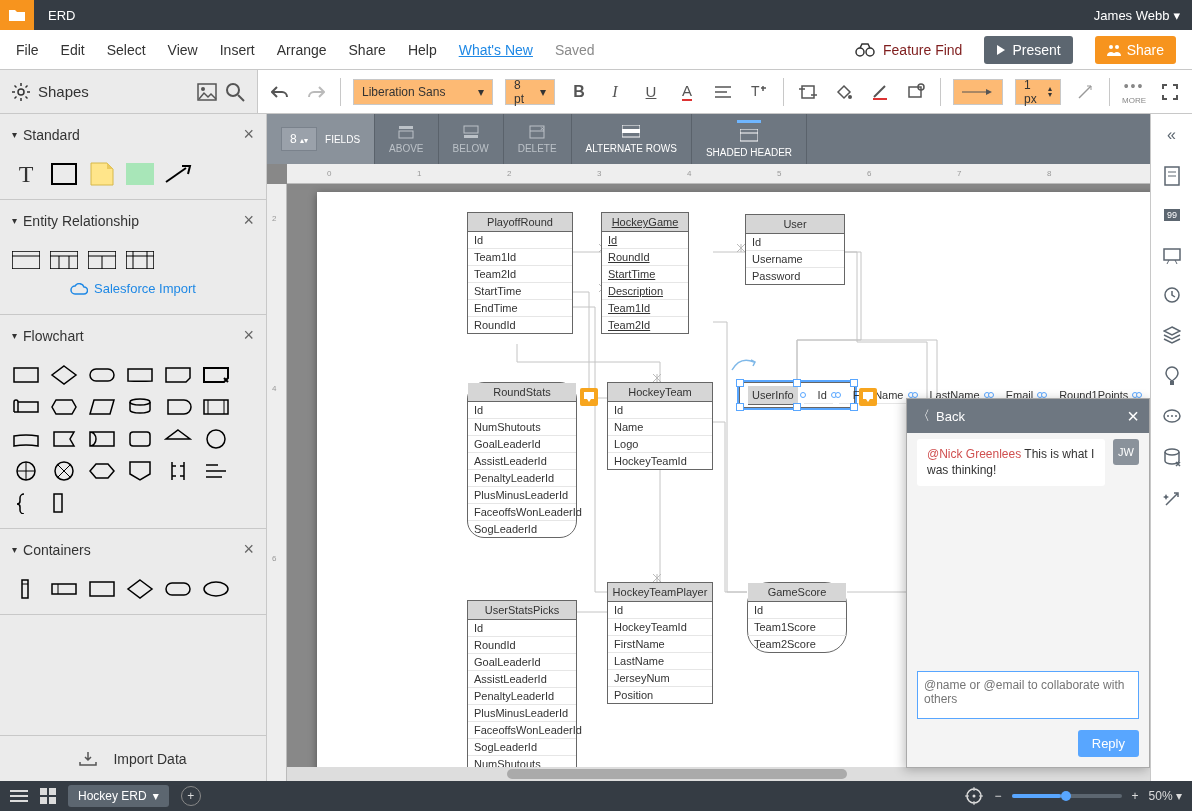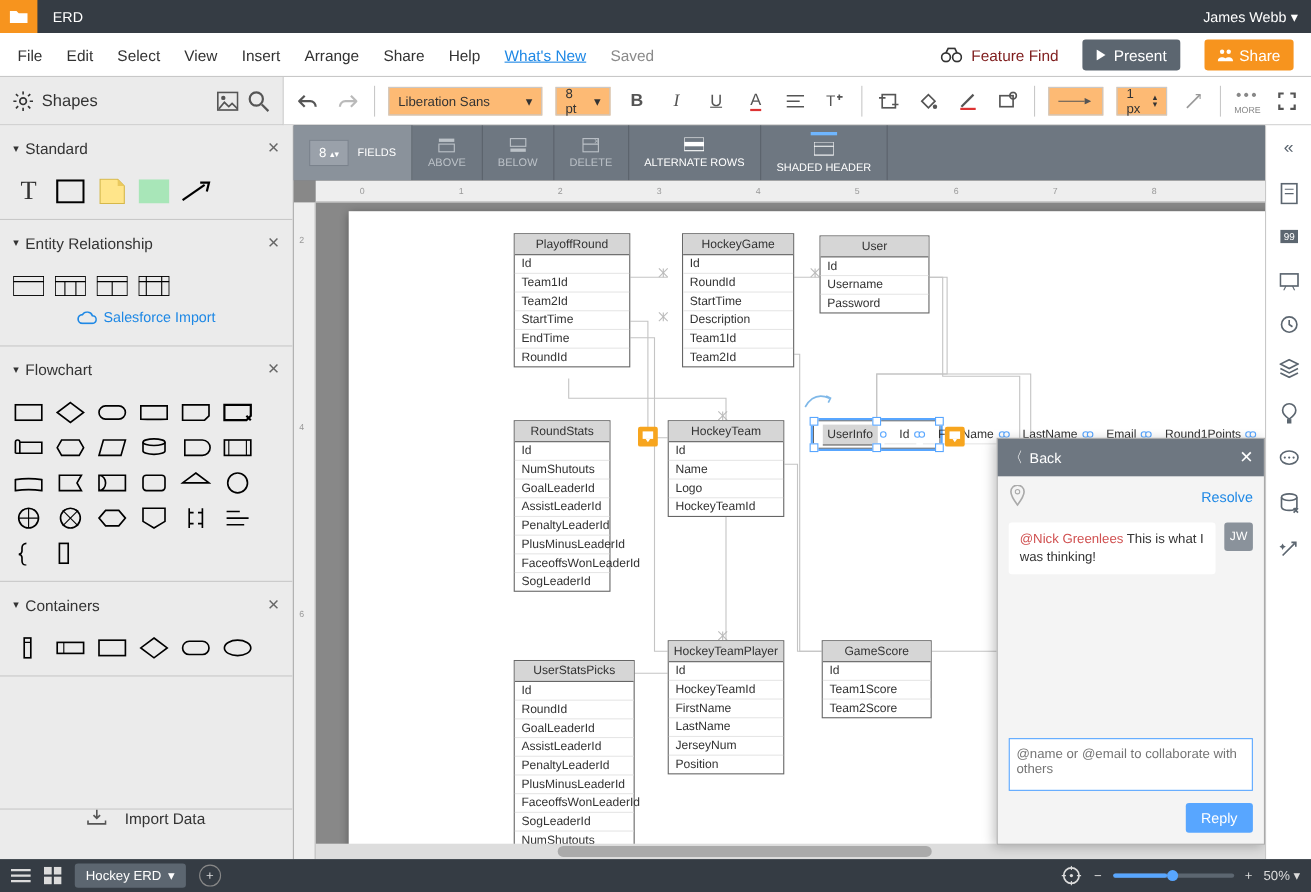--- a/index.html
+++ b/index.html
@@ -47,21 +47,21 @@
 #left-sidebar{width:267px;background:var(--panel);border-right:1px solid var(--border);overflow-y:auto;display:flex;flex-direction:column}
 .cat{border-bottom:1px solid var(--border)}
 .cat-head{display:flex;align-items:center;padding:10px 12px;font-size:14px}
 .cat-head .tri{margin-right:6px;font-size:10px}
 .cat-head .x{margin-left:auto;color:#666;font-size:18px}
 .cat-body{padding:8px 12px 14px;display:flex;flex-wrap:wrap;gap:10px;align-items:center}
 .shape{width:28px;height:22px;display:flex;align-items:center;justify-content:center}
 .import-row{display:flex;gap:40px;padding:8px 0;width:100%;justify-content:center;color:var(--blue);font-size:14px}
 .import-row .item,.sf-row{display:flex;align-items:center;gap:6px}
 .sf-row{justify-content:center;color:var(--blue);width:100%;padding-bottom:4px}
-#import-data{margin-top:auto;border-top:1px solid var(--border);height:46px;display:flex;justify-content:center;gap:16px;background:var(--panel);font-size:14px}
+#import-data{margin-top:auto;border-top:1px solid var(--border);height:46px;display:flex;align-items:center;justify-content:center;gap:16px;background:var(--panel);font-size:14px}
 
 
 #canvas-col{flex:1;display:flex;flex-direction:column;background:#888;position:relative}
 
 
 #erd-bar{height:50px;background:#6e7781;display:flex;align-items:stretch;color:#fff;font-size:10px}
 .erd-item{display:flex;flex-direction:column;align-items:center;justify-content:center;padding:0 14px;gap:4px;border-right:1px solid #5a626b}
 .erd-item.fields{background:#8a929b;flex-direction:row;gap:8px}
 .erd-item.fields .num{background:#9aa1aa;padding:4px 8px;border:1px solid #7a828c;font-size:12px}
 .erd-item .ico{width:18px;height:14px}
@@ -702,36 +702,36 @@
           </svg>
       <div class="tbl" style="left: 150px; top: 20px; width: 106px;">
             <div class="hd">PlayoffRound</div>
             <div class="row">Id</div>
             <div class="row">Team1Id</div>
             <div class="row">Team2Id</div>
             <div class="row">StartTime</div>
             <div class="row">EndTime</div>
             <div class="row">RoundId</div>
           </div>
-          <div class="tbl" style="left: 303px; top: 20px; width: 102px;">
+          <div class="tbl" style="left: 284px; top: 20px; width: 88px; text-decoration: underline;">
             <div class="hd">HockeyGame</div>
             <div class="row">Id</div>
             <div class="row">RoundId</div>
             <div class="row">StartTime</div>
             <div class="row">Description</div>
             <div class="row">Team1Id</div>
             <div class="row">Team2Id</div>
           </div>
           <div class="tbl" style="left: 428px; top: 22px; width: 100px;">
             <div class="hd">User</div>
             <div class="row">Id</div>
             <div class="row">Username</div>
             <div class="row">Password</div>
           </div>
-          <div class="tbl" style="left: 150px; top: 190px; width: 88px;">
+          <div class="tbl" style="left: 150px; top: 190px; width: 110px; border-radius: 17px;">
             <div class="hd">RoundStats</div>
             <div class="row">Id</div>
             <div class="row">NumShutouts</div>
             <div class="row">GoalLeaderId</div>
             <div class="row">AssistLeaderId</div>
             <div class="row">PenaltyLeaderId</div>
             <div class="row">PlusMinusLeaderId</div>
             <div class="row">FaceoffsWonLeaderId</div>
             <div class="row">SogLeaderId</div>
           </div>
@@ -772,21 +772,21 @@
           </div>
           <div class="tbl" style="left: 290px; top: 390px; width: 106px;">
             <div class="hd">HockeyTeamPlayer</div>
             <div class="row">Id</div>
             <div class="row">HockeyTeamId</div>
             <div class="row">FirstName</div>
             <div class="row">LastName</div>
             <div class="row">JerseyNum</div>
             <div class="row">Position</div>
           </div>
-          <div class="tbl" style="left: 430px; top: 390px; width: 100px;">
+          <div class="tbl" style="left: 430px; top: 390px; width: 100px; border-radius: 22px;">
             <div class="hd">GameScore</div>
             <div class="row">Id</div>
             <div class="row">Team1Score</div>
             <div class="row">Team2Score</div>
           </div>
           <div class="tagico" style="left: 263px; top: 196px;">
             <svg width="10" height="10">
               <rect width="10" height="7" fill="#fff"></rect>
               <path d="M3 7l2 3 2-3" fill="#fff"></path>
             </svg>
@@ -802,29 +802,20 @@
           <div class="thumb"></div>
         </div>
 
       <div id="comment-panel">
         <div class="chead">
           <span style="display:flex;align-items:center;gap:6px;cursor:pointer">
               <span>〈</span>
               <span>Back</span>
             </span>
           <span class="x">×</span>
-        </div>
-        <div class="crow">
-          <span class="pin">
-              <svg width="16" height="20">
-                <path d="M8 0a6 6 0 016 6c0 4-6 12-6 12S2 10 2 6a6 6 0 016-6z" fill="none" stroke="#aaa" stroke-width="1.5"></path>
-                <circle cx="8" cy="6" r="2" fill="none" stroke="#aaa"></circle>
-              </svg>
-            </span>
-          <span class="resolve">Resolve</span>
         </div>
         <div class="msgs">
           <div class="msg">
             <div class="bubble"><span class="mention">@Nick Greenlees</span><span> This is what I was thinking!</span></div>
             <div class="av">JW</div>
           </div>
         </div>
         <div class="replybox">
           <textarea placeholder="@name or @email to collaborate with others" style=""></textarea>
           <button class="replybtn">Reply</button>

